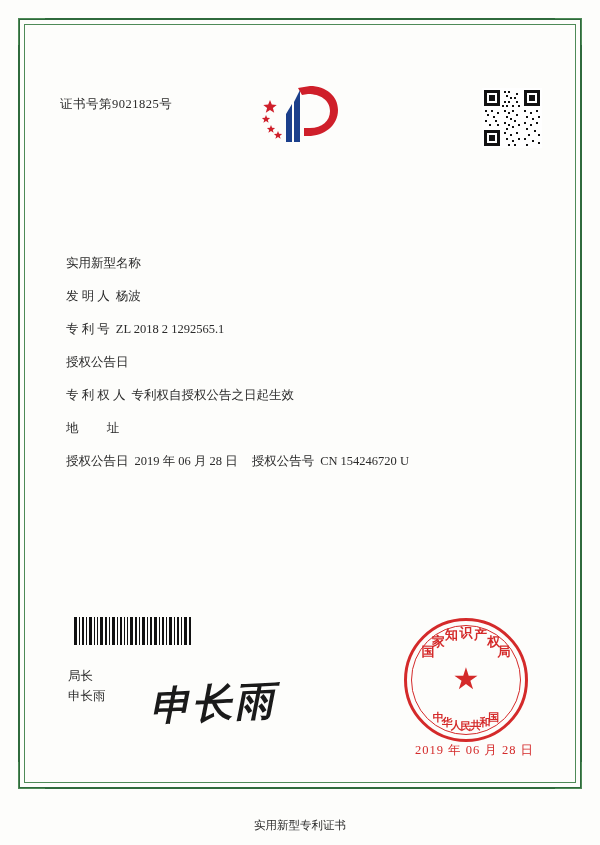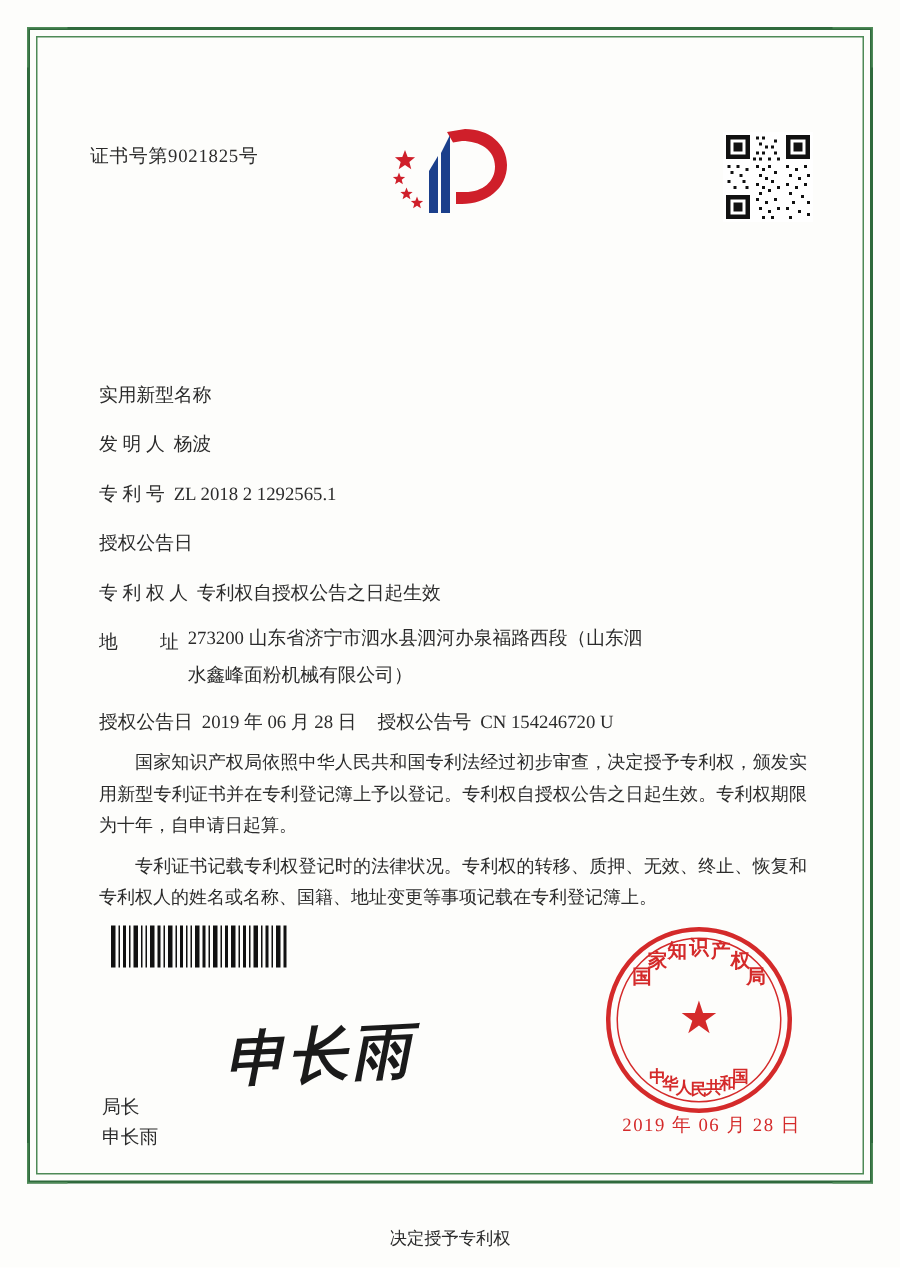--- a/index.html
+++ b/index.html
@@ -177,21 +177,21 @@
     font-size: 11px;
     font-weight: bold;
     color: #d42a2a;
     text-align: center;
     line-height: 14px;
   }
 
   
   .sig-labels {
     position: absolute;
-    left: 68px; top: 728px;
+    left: 68px; top: 666px;
     font-size: 12.5px;
     line-height: 20px;
   }
   .sig-script {
     position: absolute;
     left: 150px; top: 676px;
     font-family: "DejaVu Serif", serif;
     font-size: 40px;
     font-style: italic;
     font-weight: bold;
@@ -349,39 +349,31 @@
       <span class="f-label">授权公告日</span>
     </div>
 
     <div class="field-row">
       <span class="f-label">专 利 权 人</span>
       <span class="f-value">专利权自授权公告之日起生效</span>
     </div>
 
     <div class="field-row addr-wrap">
       <span class="f-label">地         址</span>
-      <span class="addr-lines">
-        <div>273200  山东省济宁市泗水县泗河办泉福路西段（山东泗</div>
-        <div>水鑫峰面粉机械有限公司）</div>
-      </span>
     </div>
 
     <div class="field-row">
       <span class="f-label">授权公告日</span>
       <span class="f-value narrow">2019 年 06 月 28 日</span>
       <span class="f-label2">授权公告号</span>
       <span class="f-value narrow">CN 154246720 U</span>
     </div>
 
   </div>
 
-  <div class="paras">
-    <p>国家知识产权局依照中华人民共和国专利法经过初步审查，决定授予专利权，颁发实用新型专利证书并在专利登记簿上予以登记。专利权自授权公告之日起生效。专利权期限为十年，自申请日起算。</p>
-    <p>专利证书记载专利权登记时的法律状况。专利权的转移、质押、无效、终止、恢复和专利权人的姓名或名称、国籍、地址变更等事项记载在专利登记簿上。</p>
-  </div>
 
   <div class="barcode">
     <span style="left:0px;width:3px"></span>
       <span style="left:5px;width:1px"></span>
     <span style="left:8px;width:2px"></span>
       <span style="left:12px;width:1px"></span>
     <span style="left:15px;width:3px"></span>
       <span style="left:20px;width:1px"></span>
     <span style="left:23px;width:1px"></span>
       <span style="left:26px;width:3px"></span>
@@ -433,15 +425,15 @@
   <div class="sig-labels">
     <div>局长</div>
     <div>申长雨</div>
   </div>
 
   <div class="sig-script">申长雨</div>
 
   <div class="seal-date">2019 年 06 月 28 日</div>
 
 
-  <div class="footer-note">决定授予专利权</div>
+  <div class="footer-note">实用新型专利证书</div>
 
 </div>
 
 </body></html>

